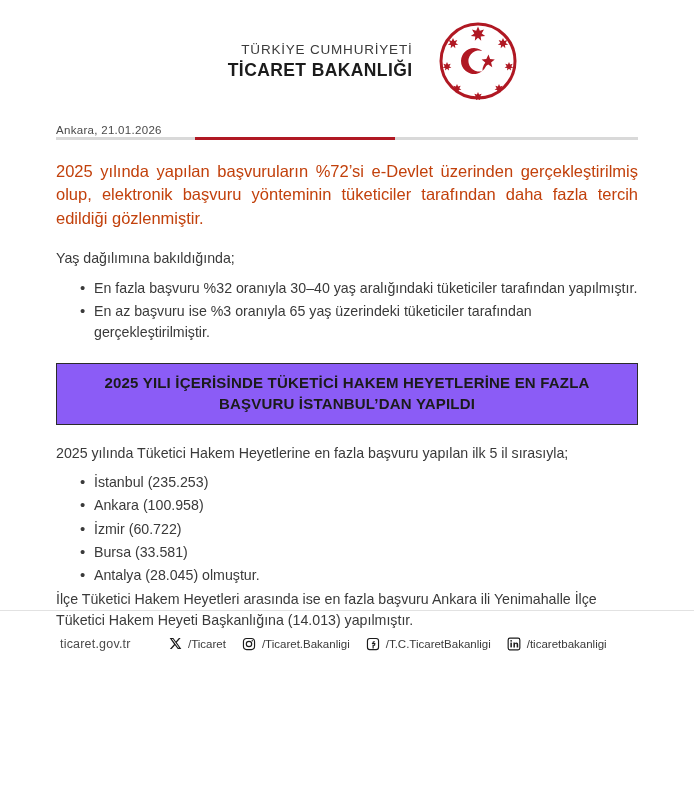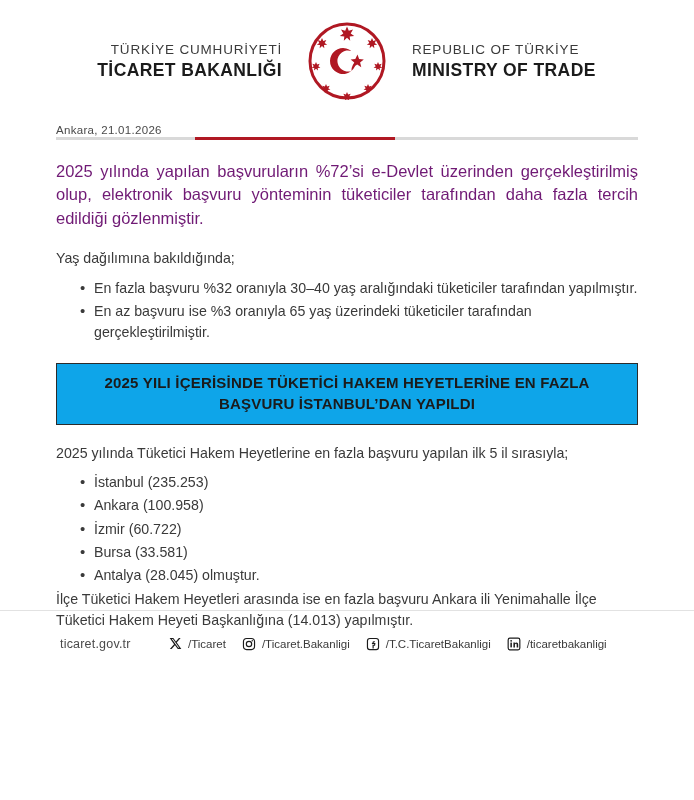--- a/index.html
+++ b/index.html
@@ -93,21 +93,21 @@
 
   
   .content {
     padding: 14px 56px 0 56px;
   }
   p.lead {
     font-size: 16.5px;
     line-height: 1.42;
     margin: 6px 0 0 0;
     text-align: justify;
-    color: #701a75;
+    color: #c2410c;
   }
   p.body {
     font-size: 14.2px;
     line-height: 1.5;
     margin: 18px 0 0 0;
     color: #3a3a3a;
   }
   ul.bullets {
     margin: 8px 0 0 0;
     padding-left: 24px;
@@ -127,21 +127,21 @@
     left: 0;
     top: -1px;
     font-size: 15px;
     color: #3a3a3a;
   }
 
   
   .callout {
     margin: 20px 0 0 0;
     border: 1px solid #2b2b2b;
-    background: #0ea5e9;
+    background: #8b5cf6;
     padding: 9px 24px;
     text-align: center;
   }
   .callout-text {
     font-size: 15px;
     font-weight: bold;
     letter-spacing: 0.2px;
     line-height: 1.38;
     color: #1b1b1b;
   }
@@ -213,24 +213,20 @@
           <path d="M70 40 l1.1 2.5 l2.6 -0.7 l-1.4 2.4 l2.1 1.6 l-2.7 0.2 l0.3 2.6 l-2 -1.8 l-2 1.8 l0.3 -2.6 l-2.7 -0.2 l2.1 -1.6 l-1.4 -2.4 l2.6 0.7 z"></path>
           <path d="M18 62 l1.1 2.5 l2.6 -0.7 l-1.4 2.4 l2.1 1.6 l-2.7 0.2 l0.3 2.6 l-2 -1.8 l-2 1.8 l0.3 -2.6 l-2.7 -0.2 l2.1 -1.6 l-1.4 -2.4 l2.6 0.7 z"></path>
           <path d="M60 62 l1.1 2.5 l2.6 -0.7 l-1.4 2.4 l2.1 1.6 l-2.7 0.2 l0.3 2.6 l-2 -1.8 l-2 1.8 l0.3 -2.6 l-2.7 -0.2 l2.1 -1.6 l-1.4 -2.4 l2.6 0.7 z"></path>
           <path d="M39 70 l1.1 2.5 l2.6 -0.7 l-1.4 2.4 l2.1 1.6 l-2.7 0.2 l0.3 2.6 l-2 -1.8 l-2 1.8 l0.3 -2.6 l-2.7 -0.2 l2.1 -1.6 l-1.4 -2.4 l2.6 0.7 z"></path>
         </g>
         <path d="M48 39 a13 13 0 1 1 -4.6 -9.9 a10.5 10.5 0 1 0 0 19.8 a13 13 0 0 1 4.6 -9.9 z" fill="#b01823"></path>
         <path d="M49.5 32.5 l1.6 4.6 l4.7 0.4 l-3.7 3 l1.2 4.7 l-4.1 -2.6 l-4.1 2.6 l1.2 -4.7 l-3.7 -3 l4.7 -0.4 z" fill="#b01823"></path>
       </svg>
     </div>
 
-    <div class="header-side header-right">
-      <div class="hdr-line1">REPUBLIC OF TÜRKİYE</div>
-      <div class="hdr-line2">MINISTRY OF TRADE</div>
-    </div>
   </div>
 
   <div class="date-row">
     <span class="date-text">Ankara, 21.01.2026</span>
     <div class="rule"></div>
     <div class="rule-red"></div>
   </div>
 
   <div class="content">
 

